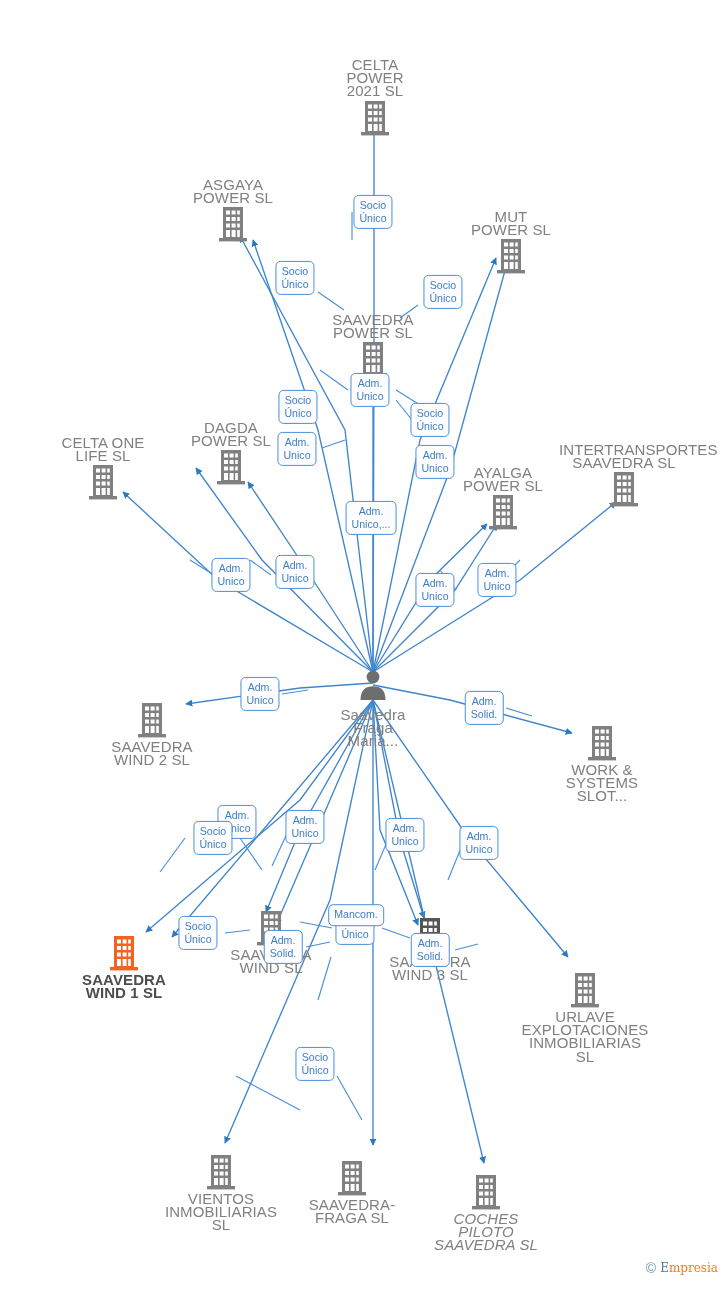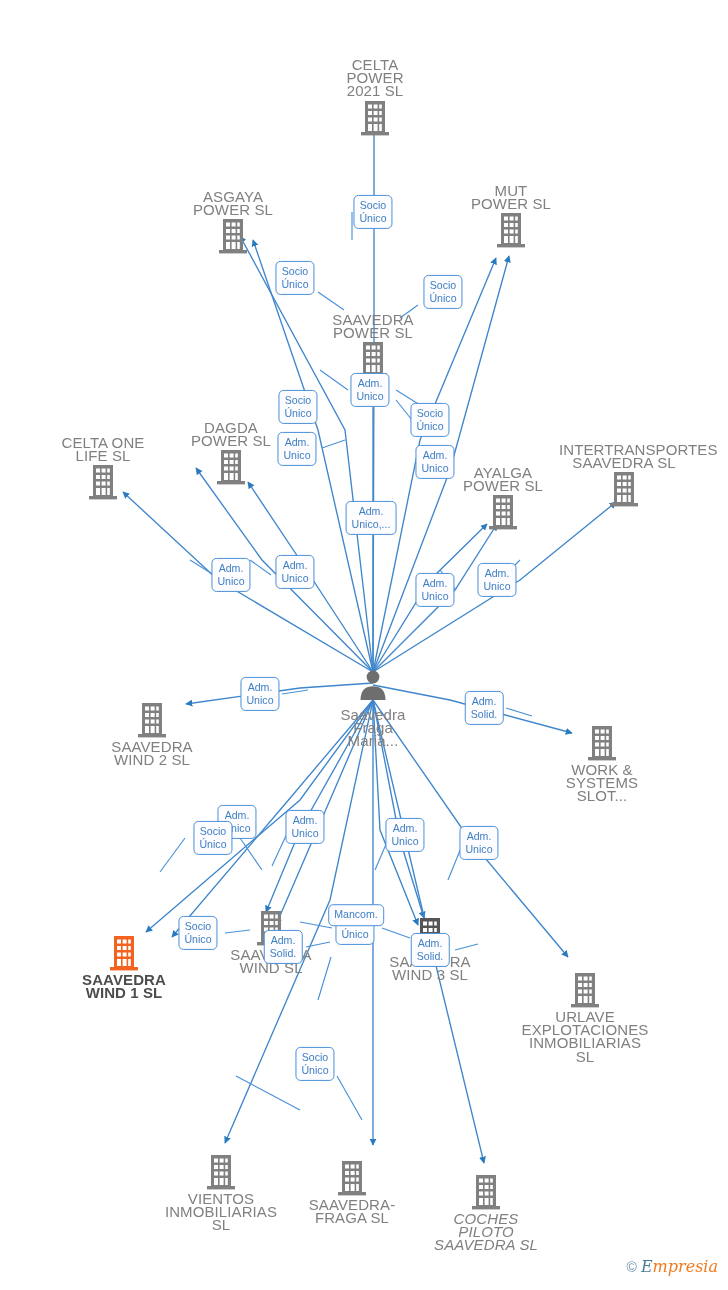--- a/index.html
+++ b/index.html
@@ -66,22 +66,21 @@
     bottom: 14px;
     display: flex;
     align-items: center;
     gap: 4px;
     font-size: 15px;
     color: #7aa0b5;
   }
   #watermark .cmark { font-size: 14px; color: #6e97ad; }
   #watermark .brand {
     font-family: "DejaVu Serif", serif;
-    font-style: italic;
-    font-size: 16px;
+    font-size: 12px;
     color: #f07c21;
   }
   #watermark .brand .cap { color: #4a7c93; }
 </style>
 </head>
 <body>
 
 <div id="canvas">
 
   <svg id="edges" viewBox="0 0 728 1290" xmlns="http://www.w3.org/2000/svg">
@@ -168,21 +167,21 @@
               <rect x="21.2" y="12" width="2.6" height="4"></rect>
               <rect x="10" y="18.5" width="4" height="4"></rect>
               <rect x="15.6" y="18.5" width="4" height="4"></rect>
               <rect x="21.2" y="18.5" width="2.6" height="4"></rect>
               <rect x="10" y="25" width="4" height="7"></rect>
               <rect x="15.6" y="25" width="4" height="7"></rect>
               <rect x="21.2" y="25" width="2.6" height="7"></rect>
             </g>
           </svg></span>
       </div>
-      <div class="node above" style="left: 233px; top: 178px; margin-top: 12px;">
+      <div class="node above" style="left: 233px; top: 178px;">
         <div class="lbl">ASGAYA
 POWER  SL</div>
         <span class="ico"><svg width="34" height="38" viewBox="0 0 34 38" xmlns="http://www.w3.org/2000/svg">
             <rect x="7" y="2" width="20" height="32" fill="#808080"></rect>
             <rect x="3" y="33" width="28" height="3.4" fill="#808080"></rect>
             <g fill="#ffffff">
               <rect x="10" y="5.5" width="4" height="4"></rect>
               <rect x="15.6" y="5.5" width="4" height="4"></rect>
               <rect x="21.2" y="5.5" width="2.6" height="4"></rect>
               <rect x="10" y="12" width="4" height="4"></rect>
@@ -190,21 +189,21 @@
               <rect x="21.2" y="12" width="2.6" height="4"></rect>
               <rect x="10" y="18.5" width="4" height="4"></rect>
               <rect x="15.6" y="18.5" width="4" height="4"></rect>
               <rect x="21.2" y="18.5" width="2.6" height="4"></rect>
               <rect x="10" y="25" width="4" height="7"></rect>
               <rect x="15.6" y="25" width="4" height="7"></rect>
               <rect x="21.2" y="25" width="2.6" height="7"></rect>
             </g>
           </svg></span>
       </div>
-      <div class="node above" style="left: 511px; top: 184px;">
+      <div class="node above" style="left: 511px; top: 210px;">
         <div class="lbl">MUT
 POWER  SL</div>
         <span class="ico"><svg width="34" height="38" viewBox="0 0 34 38" xmlns="http://www.w3.org/2000/svg">
             <rect x="7" y="2" width="20" height="32" fill="#808080"></rect>
             <rect x="3" y="33" width="28" height="3.4" fill="#808080"></rect>
             <g fill="#ffffff">
               <rect x="10" y="5.5" width="4" height="4"></rect>
               <rect x="15.6" y="5.5" width="4" height="4"></rect>
               <rect x="21.2" y="5.5" width="2.6" height="4"></rect>
               <rect x="10" y="12" width="4" height="4"></rect>

